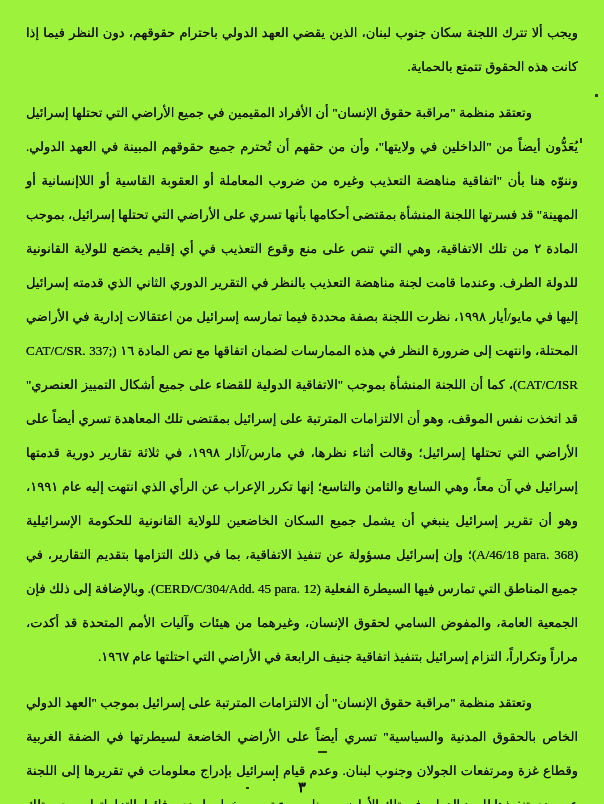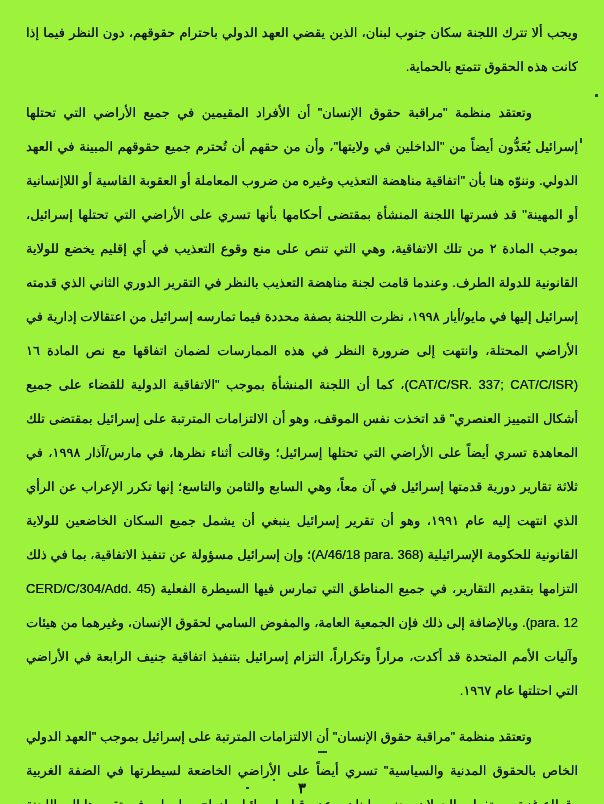--- a/index.html
+++ b/index.html
@@ -8,21 +8,21 @@
     background: #9df33c;
   }
   .page {
     position: relative;
     width: 604px;
     height: 804px;
     box-sizing: border-box;
     background: #9df33c;
     padding: 16px 26px 0 26px;
     direction: rtl;
-    font-family: Liberation Sans, sans-serif;
+    font-family: Liberation Serif, serif;
     font-size: 13px;
     color: #141414;
     overflow: hidden;
   }
   .para {
     margin: 0 0 12px 0;
     line-height: 34px;
     text-align: justify;
     text-justify: inter-word;
     text-shadow: 0 0 0.5px currentColor;

